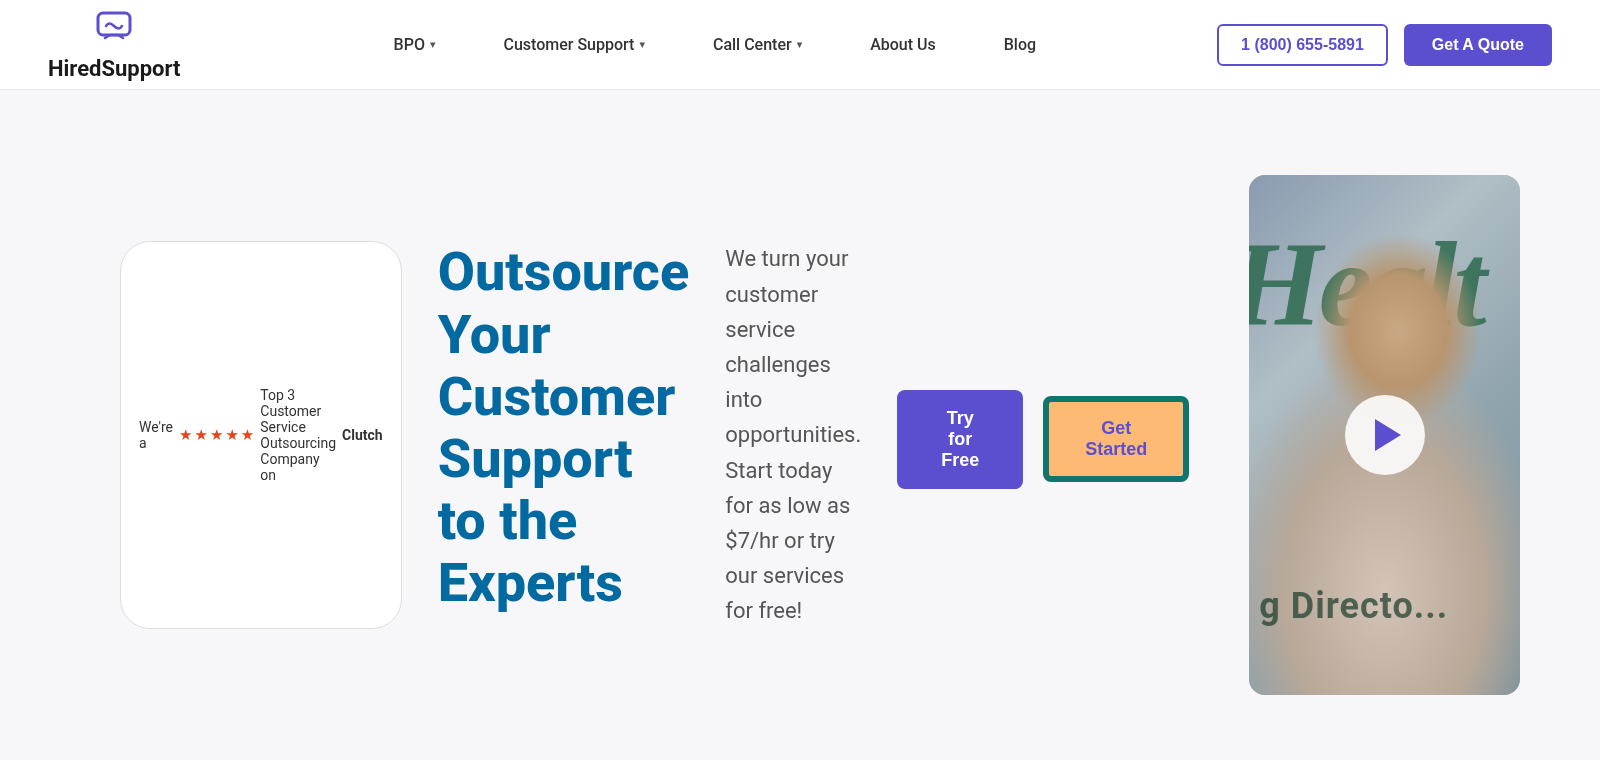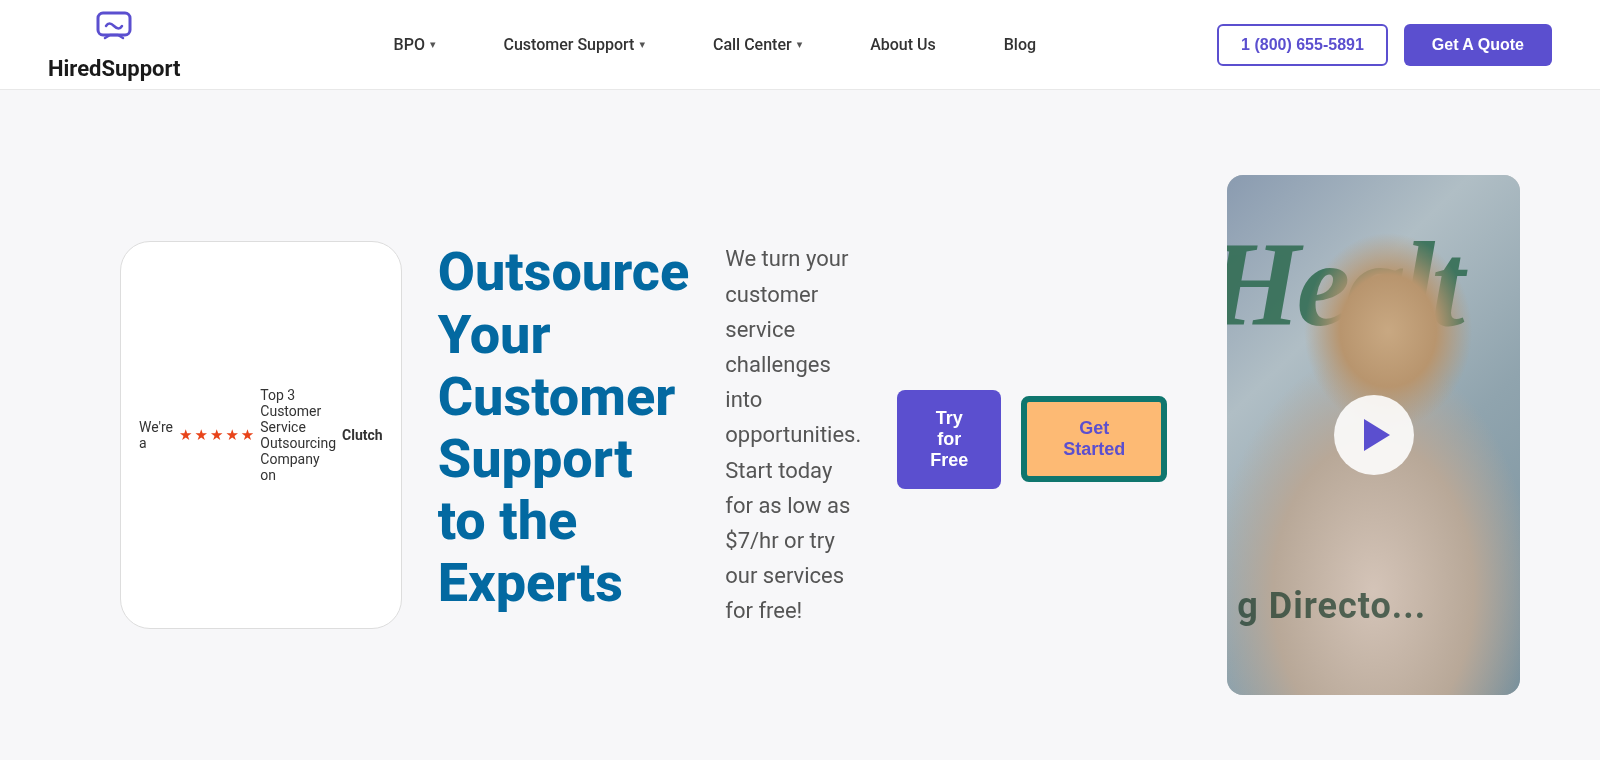--- a/index.html
+++ b/index.html
@@ -125,21 +125,21 @@
     .hero-buttons {
       display: flex;
       align-items: center;
       gap: 20px;
       margin-top: 8px;
     }
     .try-free-btn {
       background: #5b4fcf;
       color: #fff;
       border: none;
-      padding: 18px 33px;
+      padding: 18px 44px;
       border-radius: 8px;
       font-size: 18px;
       font-weight: 700;
       cursor: pointer;
     }
     .get-started-btn {
       background: #fdba74;
       color: #5b4fcf;
       border: 6px solid #0f766e;
       padding: 16px 36px;

